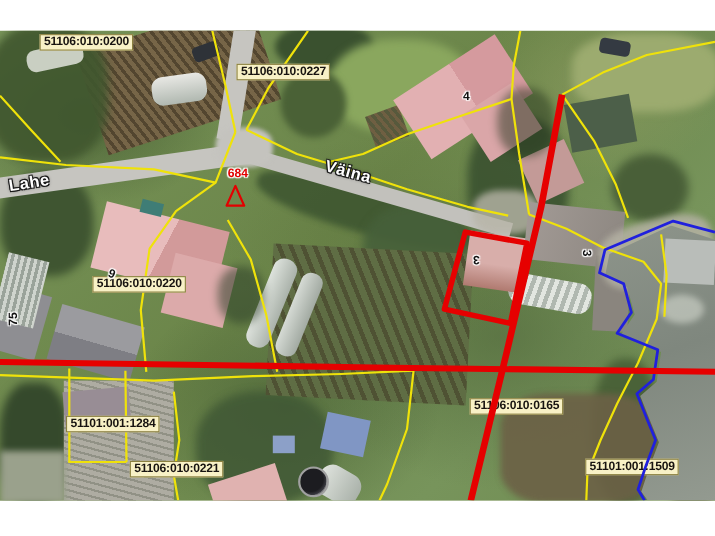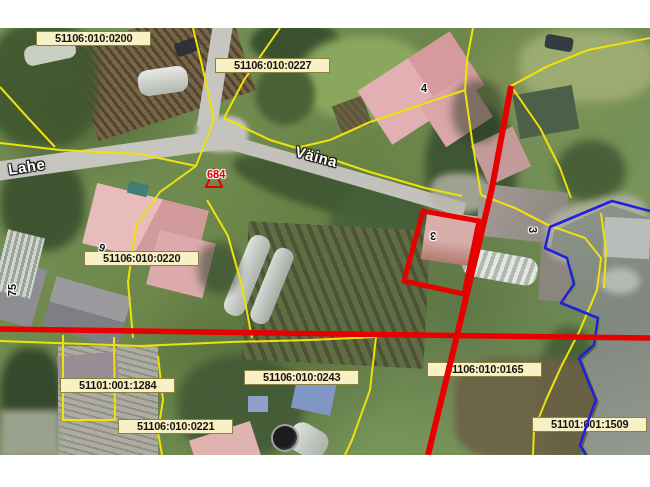--- a/index.html
+++ b/index.html
@@ -16,28 +16,28 @@
       radial-gradient(260px 200px at 70% 65%, rgba(70,92,52,.5), transparent 70%),
       linear-gradient(135deg,#79955a,#6b8549 45%,#77945b 75%,#6f8a50);}
   .b{position:absolute;}
   
   svg.lay{position:absolute;left:0;top:0;pointer-events:none;}
   #yellowLayer{z-index:3}
   #cadLayer{position:absolute;inset:0;z-index:4}
   #vectorLayer{z-index:5}
   #nameLayer{position:absolute;inset:0;z-index:6}
   .cad-label{position:absolute;background:#f8f1c6;border:1px solid #8a8040;color:#171310;
-    font-size:11px;font-weight:bold;line-height:13px;padding:0 18px;white-space:nowrap;
+    font-size:11px;font-weight:bold;line-height:13px;padding:0 3px;white-space:nowrap;
     letter-spacing:-0.2px;}
   .street-label{position:absolute;color:#fff;font-weight:bold;font-size:15px;letter-spacing:.6px;
     text-shadow:-1px -1px 0 #1a1a1a,1px -1px 0 #1a1a1a,-1px 1px 0 #1a1a1a,1px 1px 0 #1a1a1a,0 0 3px #000;
     white-space:nowrap;}
   .house-num{position:absolute;color:#111;font-weight:bold;font-size:11px;white-space:nowrap;
     text-shadow:-1px -1px 1px #fff,1px -1px 1px #fff,-1px 1px 1px #fff,1px 1px 1px #fff,0 0 2px #fff;}
-  .house-num.red{color:#e30000;margin-top:16px;}
+  .house-num.red{color:#e30000;}
 </style>
 </head>
 <body>
 
 <div id="frame">
   <div id="map">
 
     <div id="photo">
 
       <div class="b" style="left:80px;top:-6px;width:165px;height:96px;transform:rotate(-18deg);background:#6a5a3e;"></div>
@@ -136,21 +136,20 @@
           <polyline points="158,328 163,372 158,404 162,427"></polyline>
         </g>
     </svg>
 
     <div id="cadLayer">
         <div class="cad-label" style="left: 36px; top: 3px;">51106:010:0200</div>
         <div class="cad-label" style="left: 215px; top: 30px;">51106:010:0227</div>
         <div class="cad-label" style="left: 84px; top: 223px;">51106:010:0220</div>
         <div class="cad-label" style="left: 60px; top: 350px;">51101:001:1284</div>
         <div class="cad-label" style="left: 118px; top: 391px;">51106:010:0221</div>
-        <div class="cad-label" style="left: 244px; top: 342px;">51106:010:0243</div>
         <div class="cad-label" style="left: 427px; top: 334px;">51106:010:0165</div>
         <div class="cad-label" style="left: 532px; top: 389px;">51101:001:1509</div>
       </div>
 
     <svg id="vectorLayer" class="lay" width="650" height="427">
       <g id="g-vector" fill="none" stroke-linejoin="round">
           <polyline points="650,183 612,173 550,199 545,220 567,230 574,256 561,275 598,290 594,317 579,330 589,355 596,372 587,396 580,417 586,427" stroke="#2020dd" stroke-width="2.5" fill="none"></polyline>
           <polyline points="0,301 340,306 650,310" stroke="#e60000" stroke-width="5.5" fill="none"></polyline>
           <polygon points="423,183 479,193 464,266 404,253" stroke="#e60000" stroke-width="5" fill="none"></polygon>
           <polyline points="511,58 492,160 460,295 428,427" stroke="#e60000" stroke-width="6" fill="none"></polyline>

